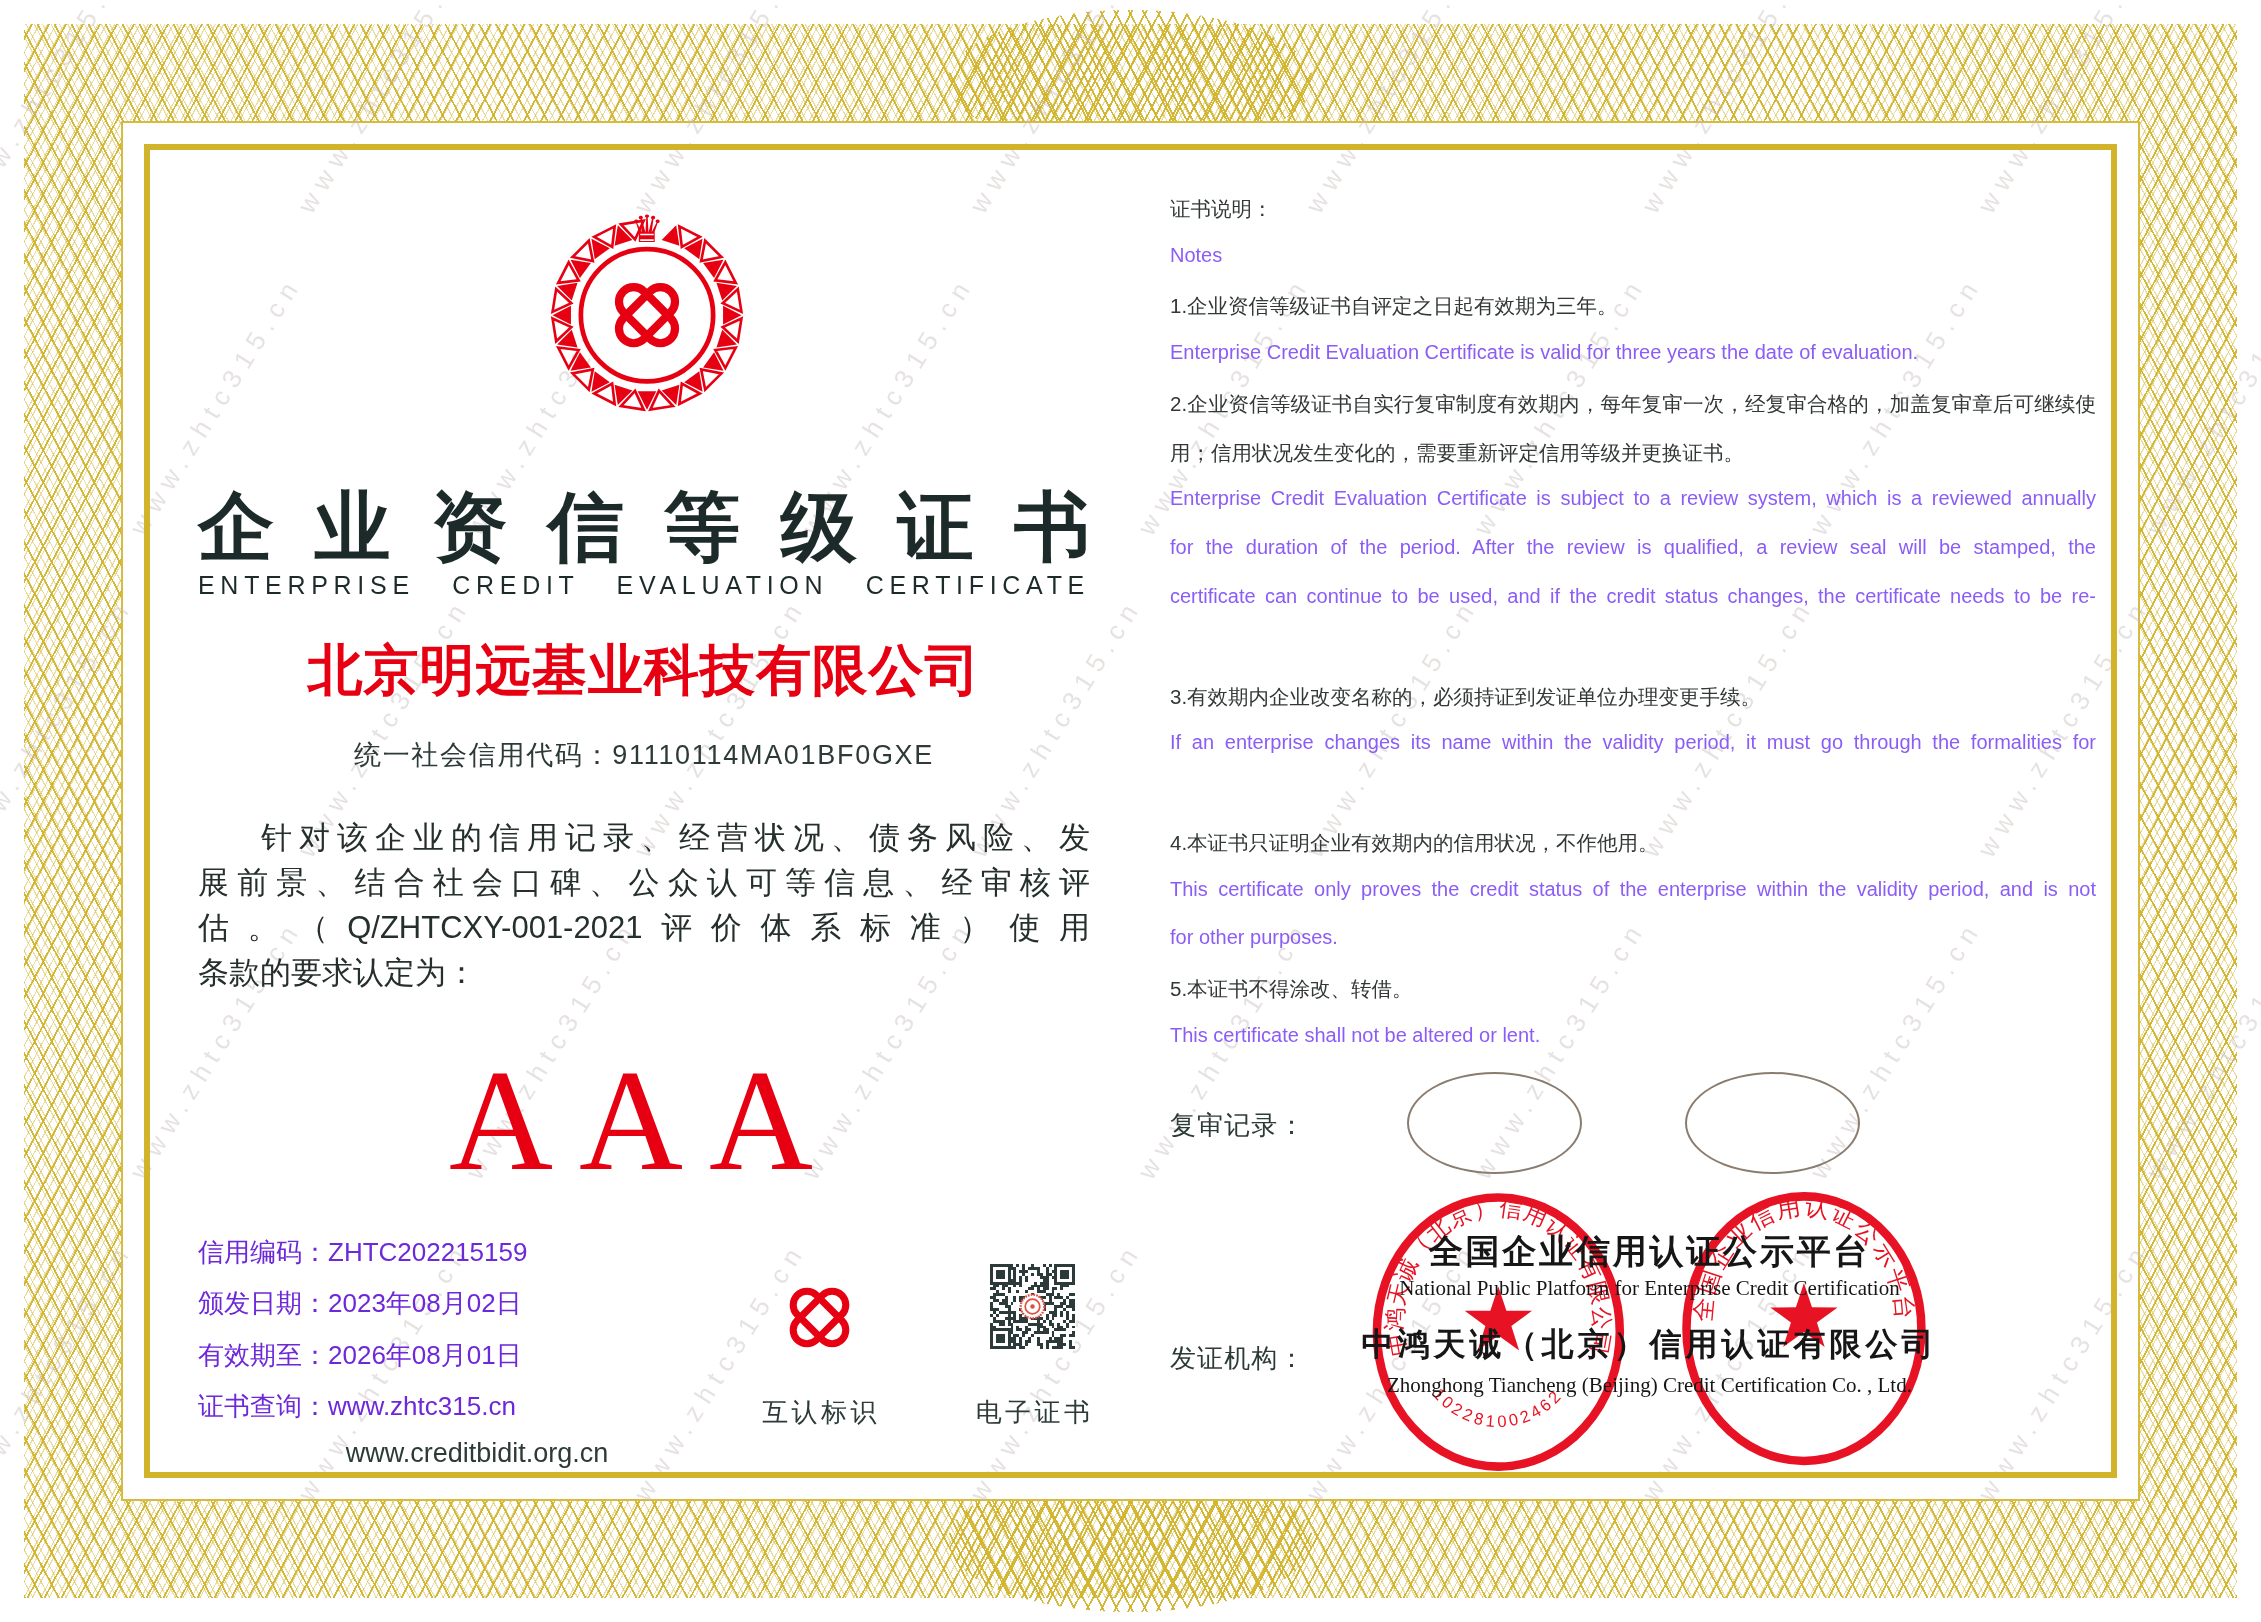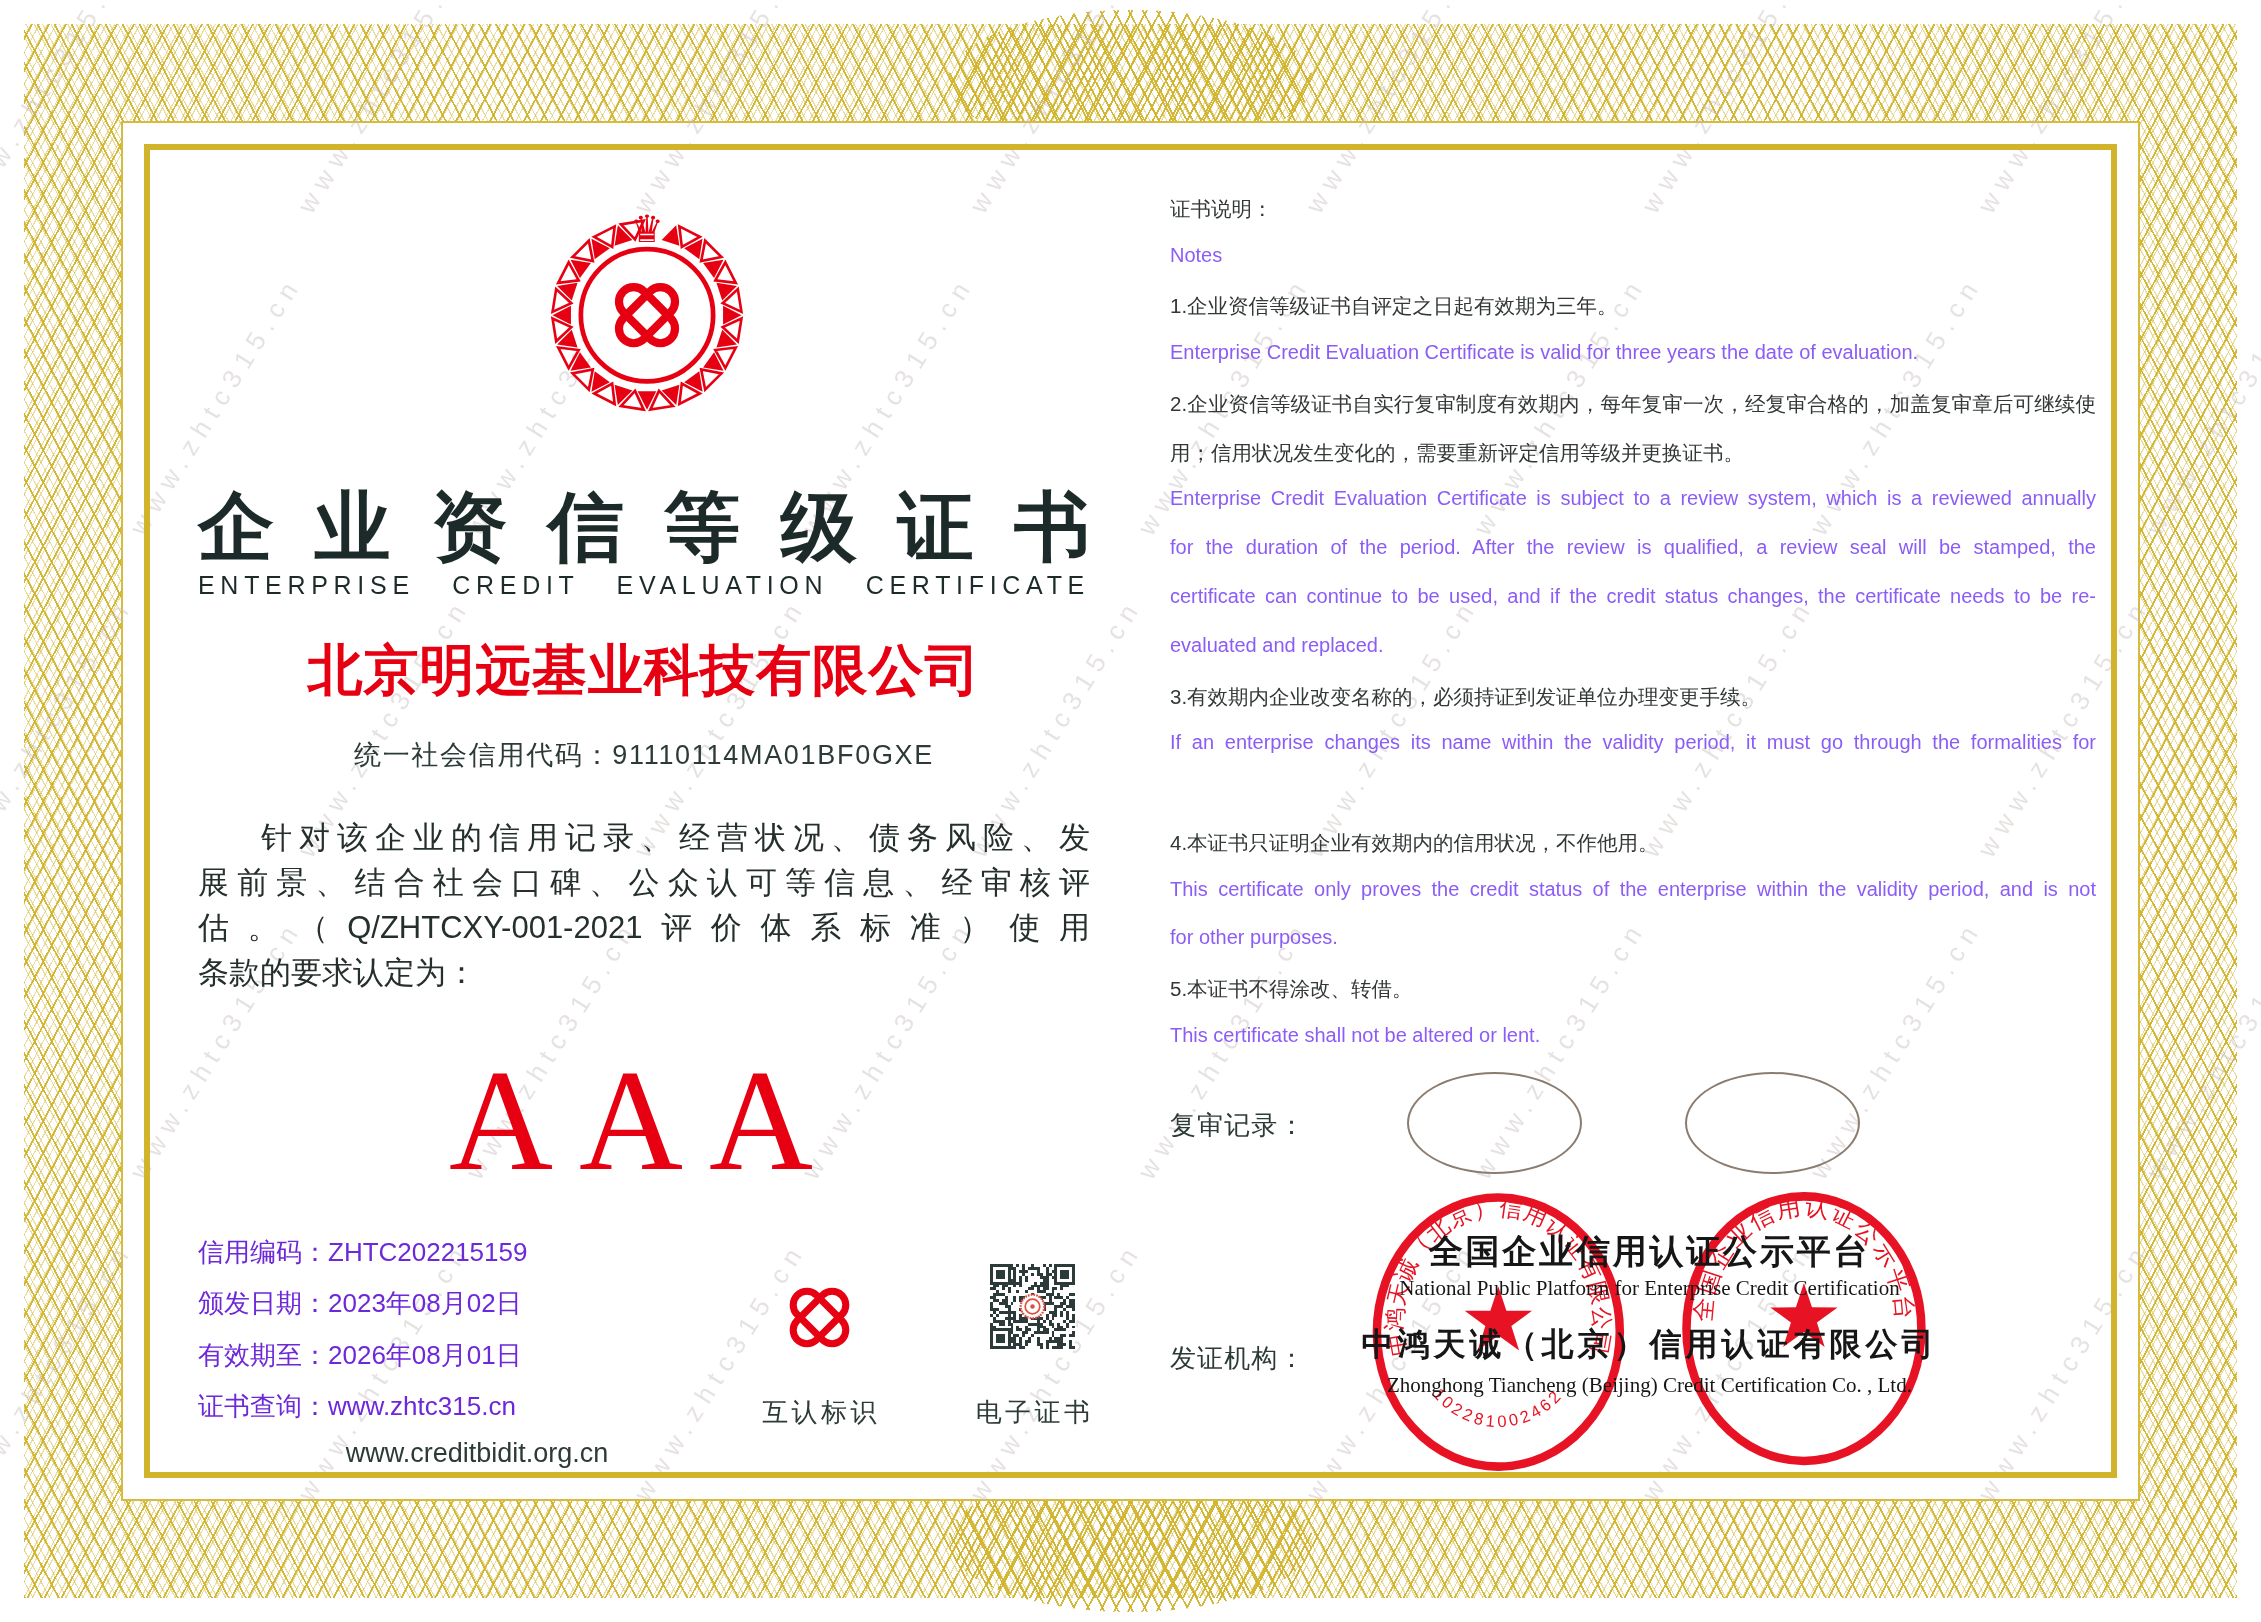--- a/index.html
+++ b/index.html
@@ -531,21 +531,20 @@
   <div id="notes" class="abs" style="left:1170px;top:0;width:926px;height:1139px;">
       <div class="note-row cn" style="top: 195px;">证书说明：</div>
       <div class="note-row en" style="top: 244px;">Notes</div>
       <div class="note-row cn" style="top: 292px;">1.企业资信等级证书自评定之日起有效期为三年。</div>
       <div class="note-row en" style="top: 341px;">Enterprise Credit Evaluation Certificate is valid for three years the date of evaluation.</div>
       <div class="note-row cn jst" style="top: 390px;">2.企业资信等级证书自实行复审制度有效期内，每年复审一次，经复审合格的，加盖复审章后可继续使</div>
       <div class="note-row cn" style="top: 439px;">用；信用状况发生变化的，需要重新评定信用等级并更换证书。</div>
       <div class="note-row en jst" style="top: 487px;">Enterprise Credit Evaluation Certificate is subject to a review system, which is a reviewed annually</div>
       <div class="note-row en jst" style="top: 585px;">certificate can continue to be used, and if the credit status changes, the certificate needs to be re-</div>
       <div class="note-row en jst" style="top: 536px;">for the duration of the period. After the review is qualified, a review seal will be stamped, the</div>
-      <div class="note-row en" style="top: 634px;">evaluated and replaced.</div>
       <div class="note-row cn" style="top: 683px;">3.有效期内企业改变名称的，必须持证到发证单位办理变更手续。</div>
       <div class="note-row en jst" style="top: 731px;">If an enterprise changes its name within the validity period, it must go through the formalities for</div>
       <div class="note-row cn" style="top: 829px;">4.本证书只证明企业有效期内的信用状况，不作他用。</div>
       <div class="note-row en jst" style="top: 878px;">This certificate only proves the credit status of the enterprise within the validity period, and is not</div>
       <div class="note-row en" style="top: 926px;">for other purposes.</div>
       <div class="note-row cn" style="top: 975px;">5.本证书不得涂改、转借。</div>
       <div class="note-row en" style="top: 1024px;">This certificate shall not be altered or lent.</div>
     </div>
 
   <div class="abs side-label" style="left:1170px;top:1108px;">复审记录：</div>

